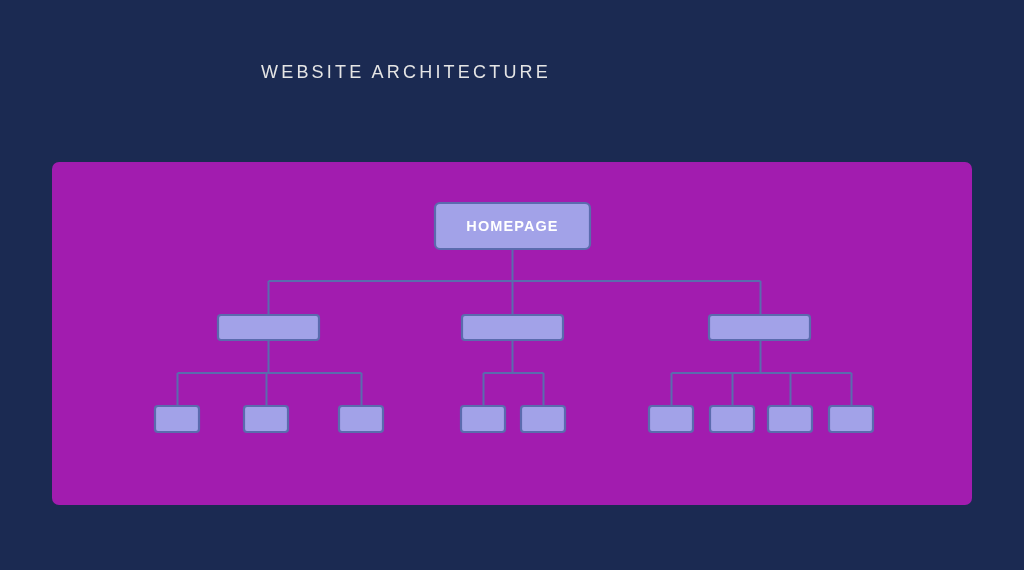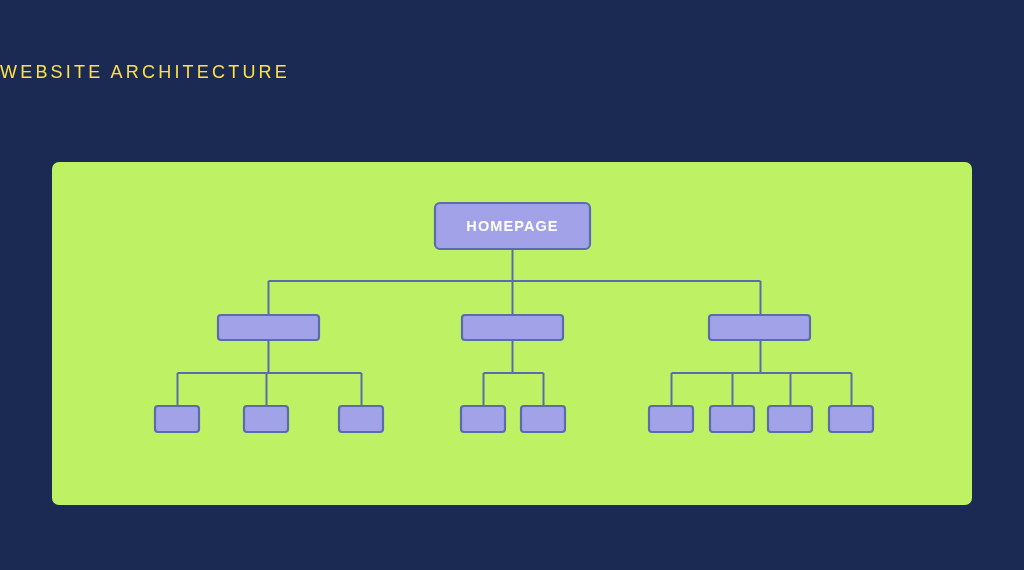--- a/index.html
+++ b/index.html
@@ -16,34 +16,34 @@
     position: relative;
     width: 1024px;
     height: 570px;
     background: #1b2a52;
   }
   #slide-title {
     position: absolute;
     top: 62px;
     left: 0;
     width: 812px;
-    text-align: left;
-    color: #fde047;
+    text-align: center;
+    color: #e5e5e5;
     font-size: 18px;
     font-weight: 400;
     letter-spacing: 3.2px;
     font-family: "Liberation Sans", sans-serif;
   }
   #diagram-card {
     position: absolute;
     left: 52px;
     top: 162px;
     width: 920px;
     height: 343px;
-    background: #bef264;
+    background: #a21caf;
     border-radius: 7px;
   }
   #tree-svg {
     position: absolute;
     left: 0;
     top: 0;
     width: 920px;
     height: 343px;
     display: block;
   }

